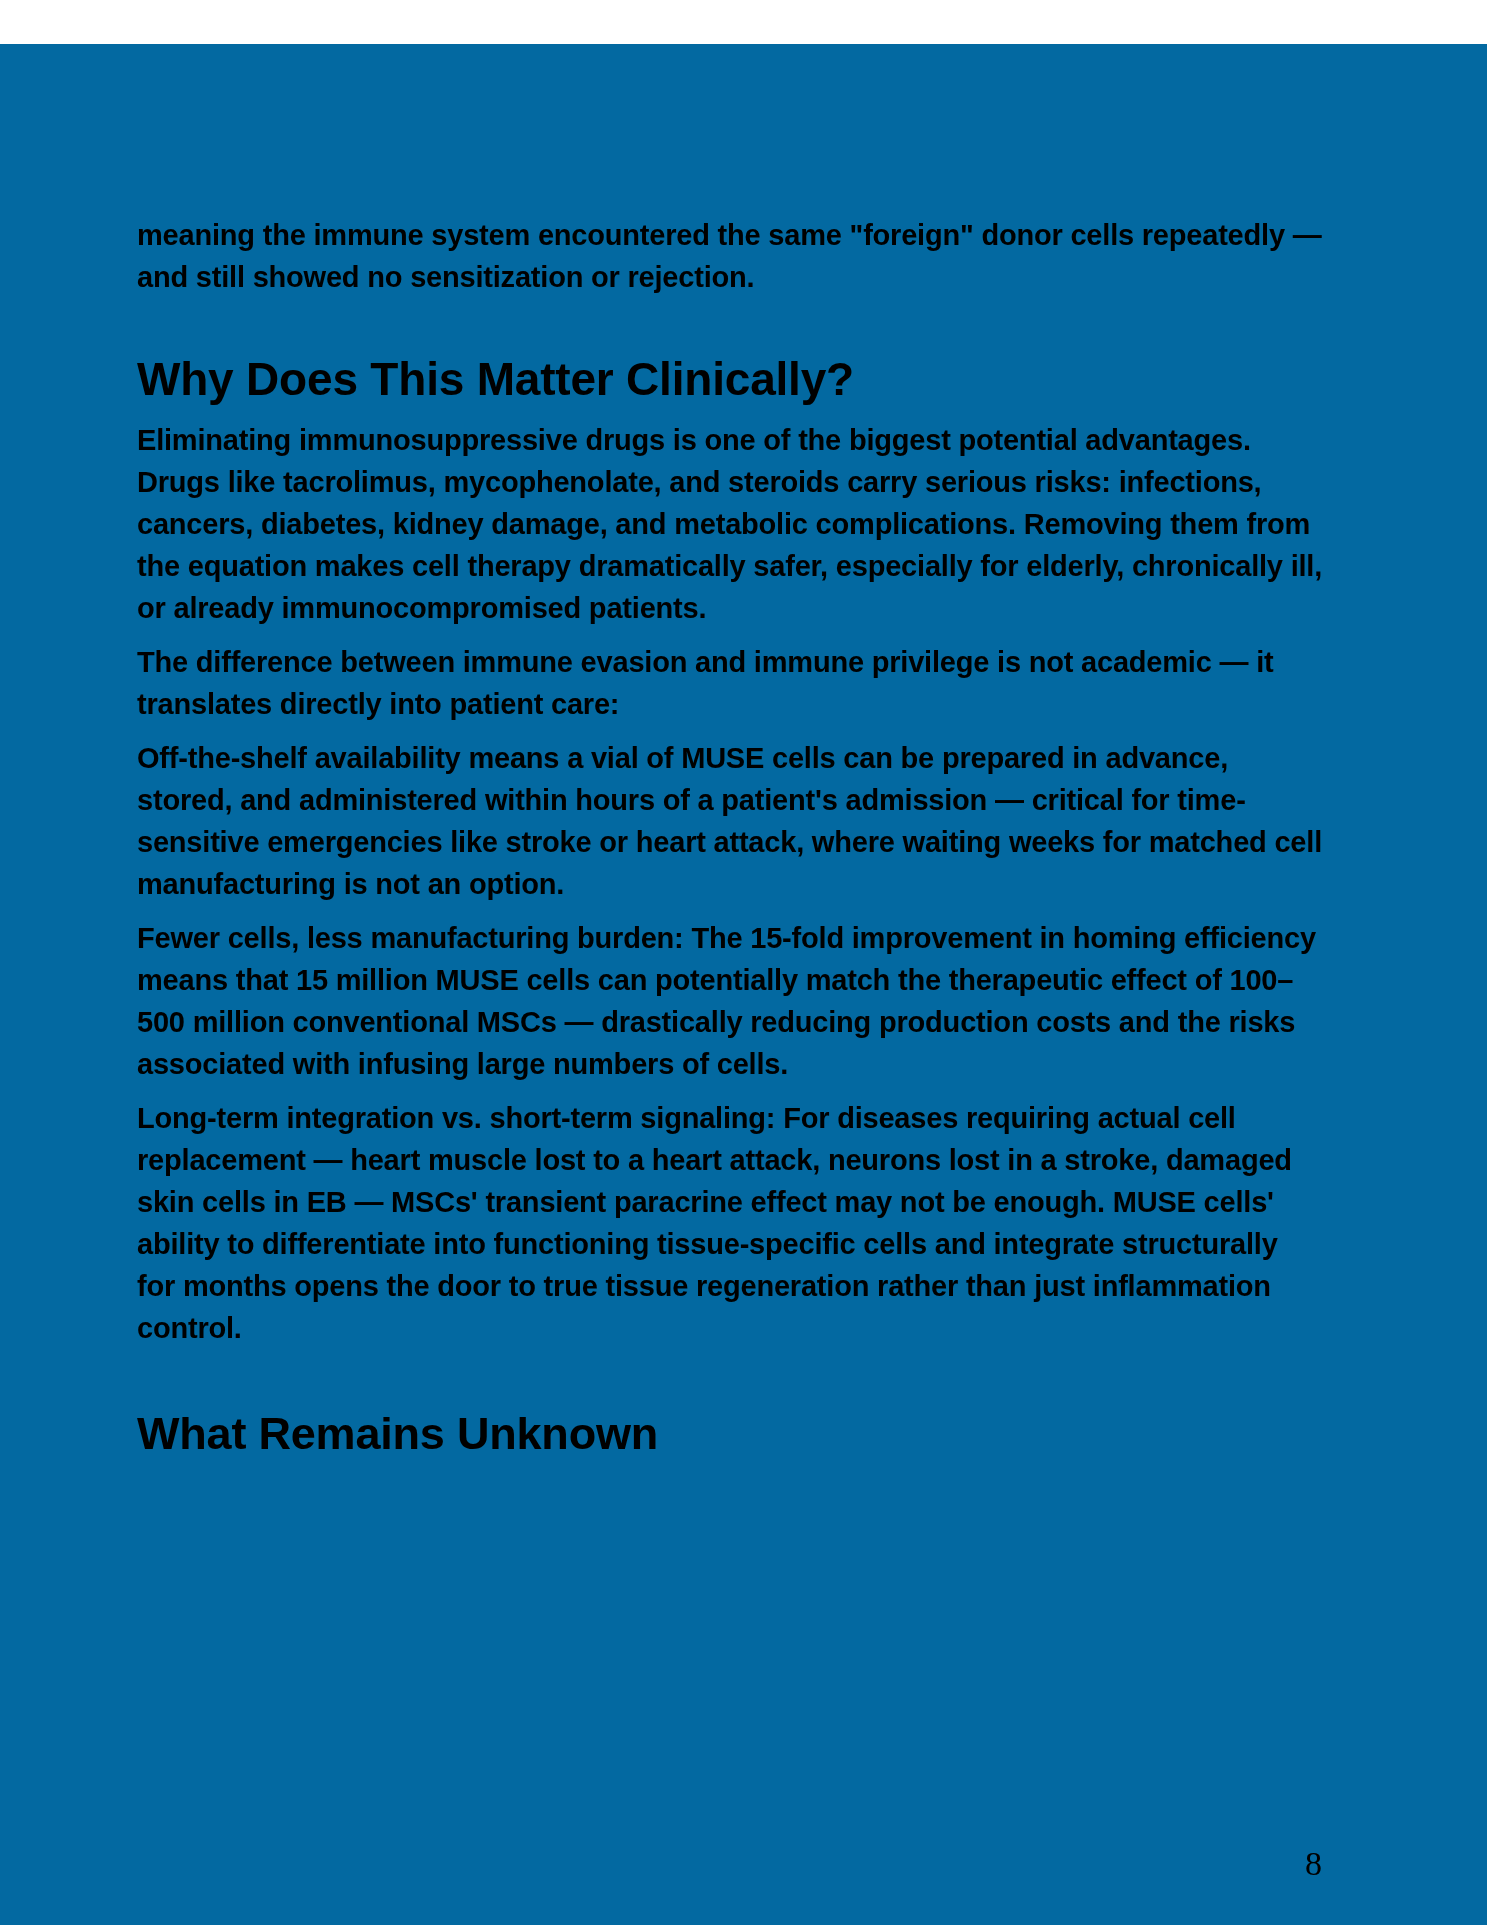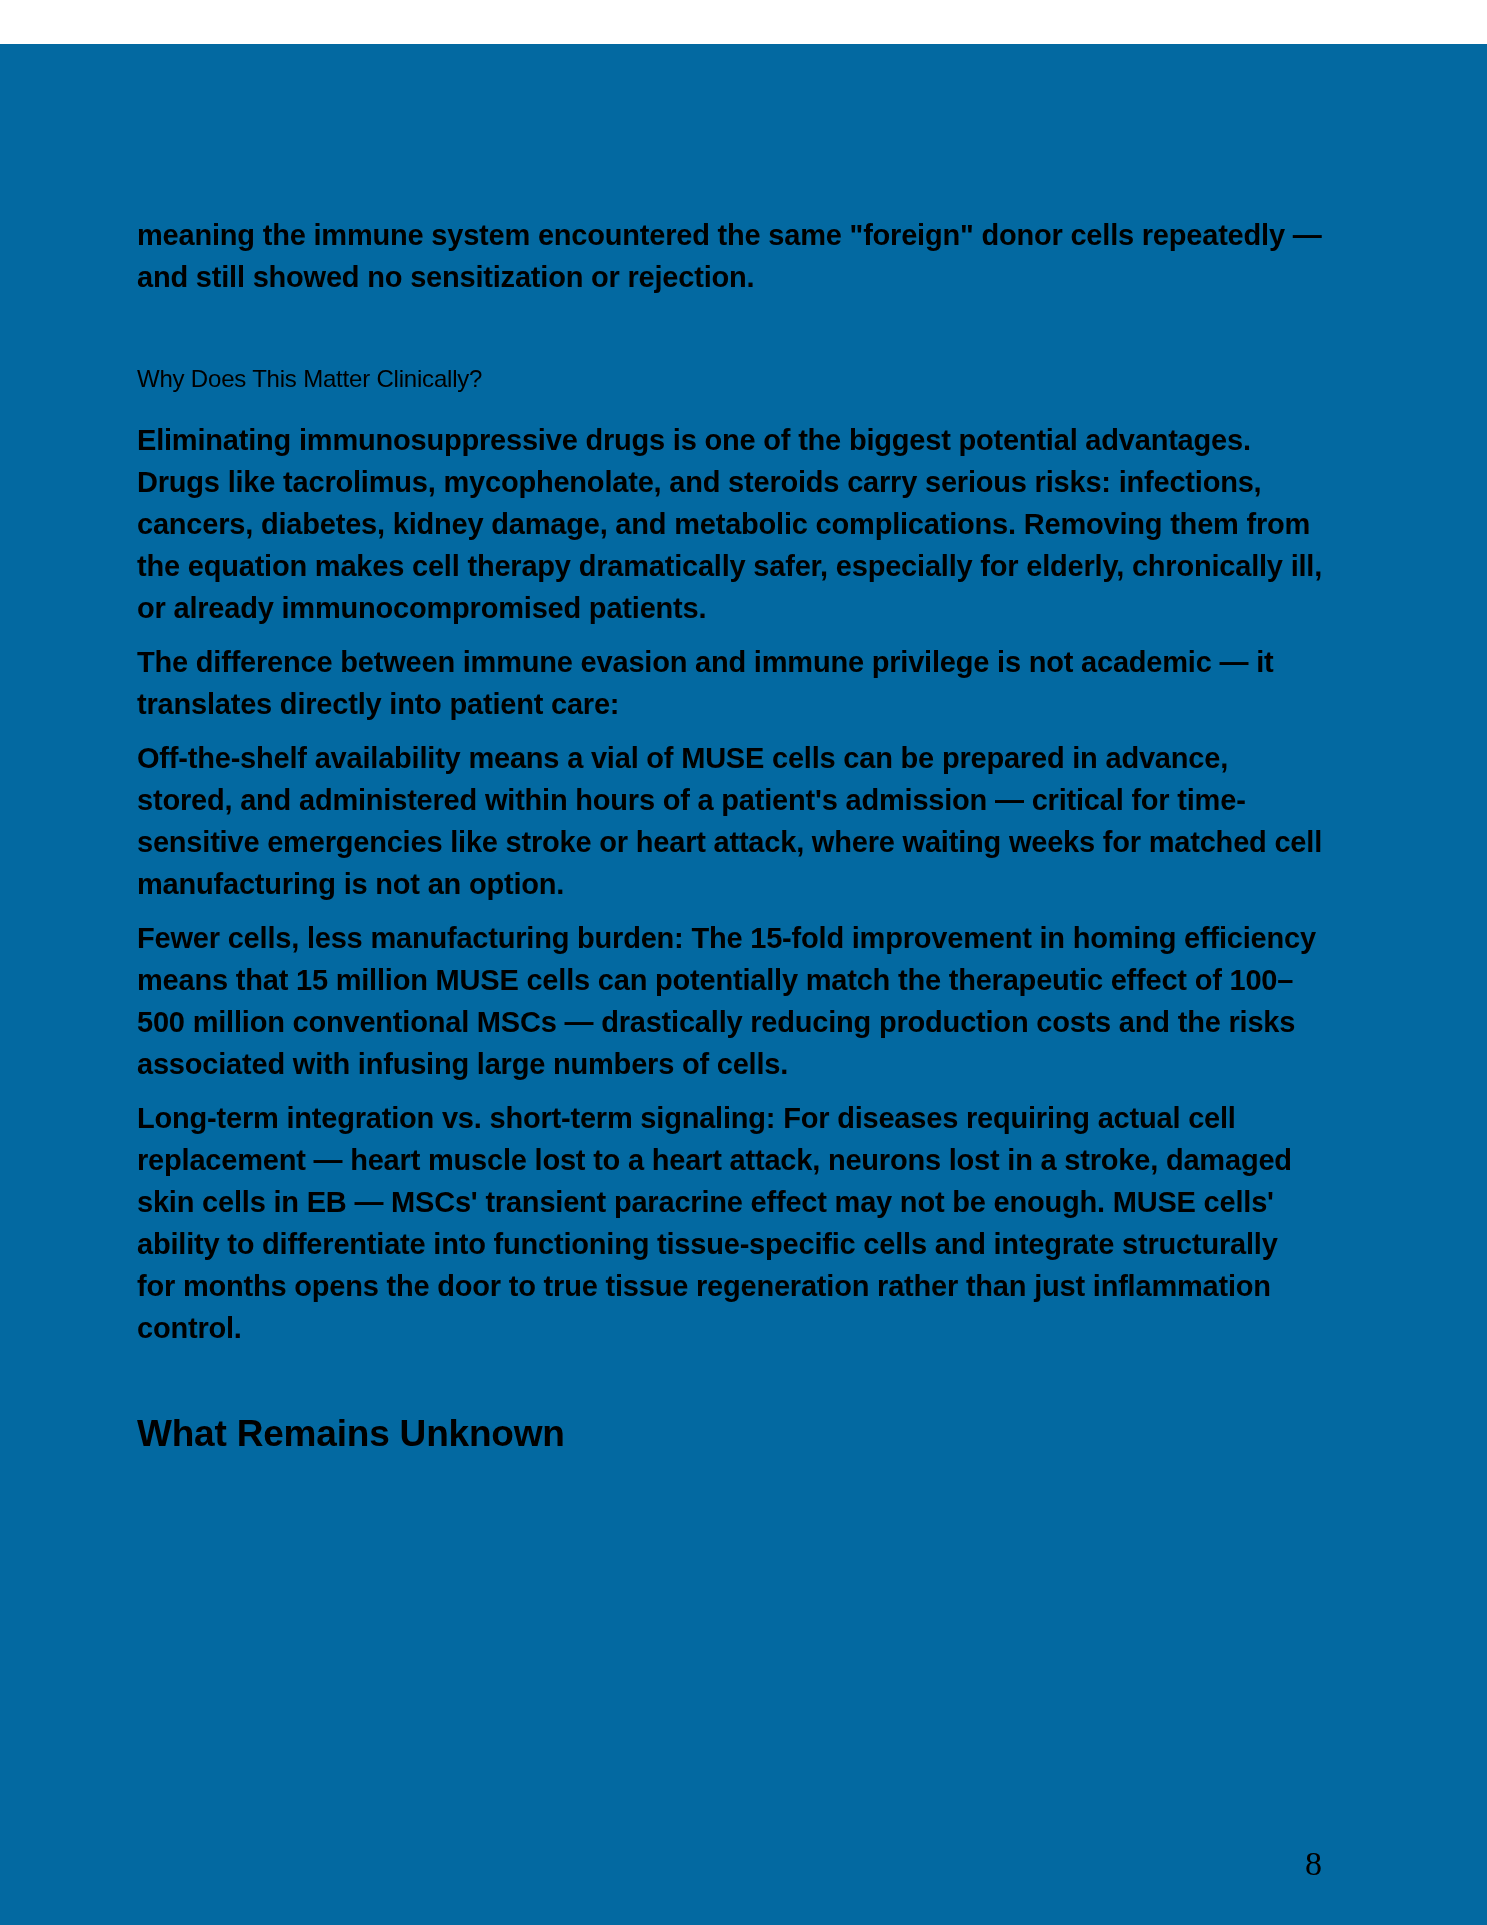--- a/index.html
+++ b/index.html
@@ -26,28 +26,28 @@
   .content p {
     margin: 0 0 12px 0;
     font-size: 29px;
     line-height: 42px;
     font-weight: 700;
     letter-spacing: -0.2px;
     text-align: left;
   }
   h2.section-heading {
     margin: 57px 0 16px 0;
-    font-size: 24px;
+    font-size: 46px;
     line-height: 48px;
-    font-weight: 400;
+    font-weight: 700;
     letter-spacing: -0.2px;
   }
   h1.section-heading {
     margin: 56px 0 14px 0;
-    font-size: 37px;
+    font-size: 45px;
     line-height: 58px;
     font-weight: 700;
     letter-spacing: -0.2px;
   }
   .page-number {
     position: absolute;
     top: 1802px;
     right: 165px;
     font-family: "Liberation Serif", serif;
     font-weight: 400;

